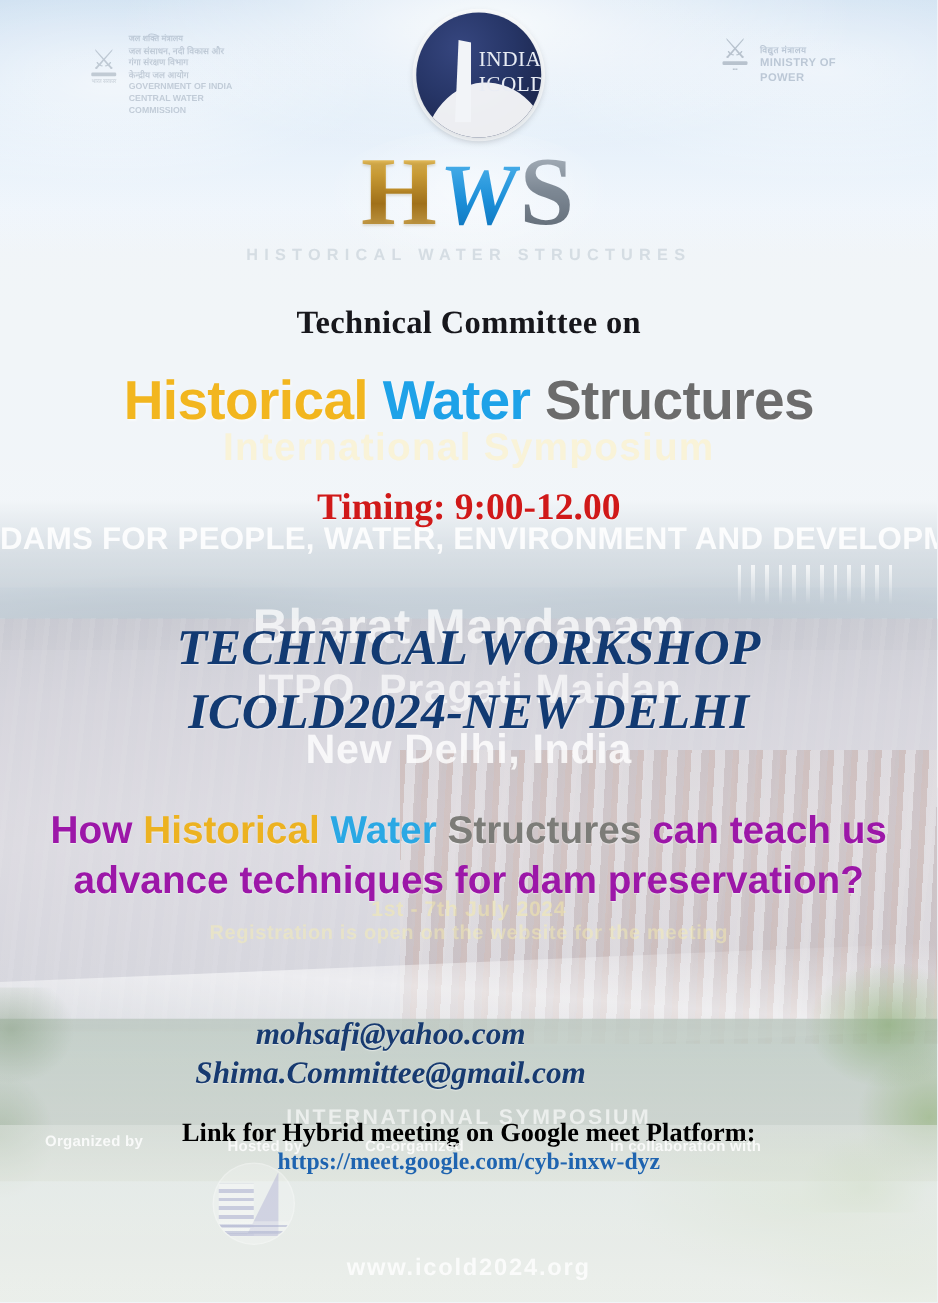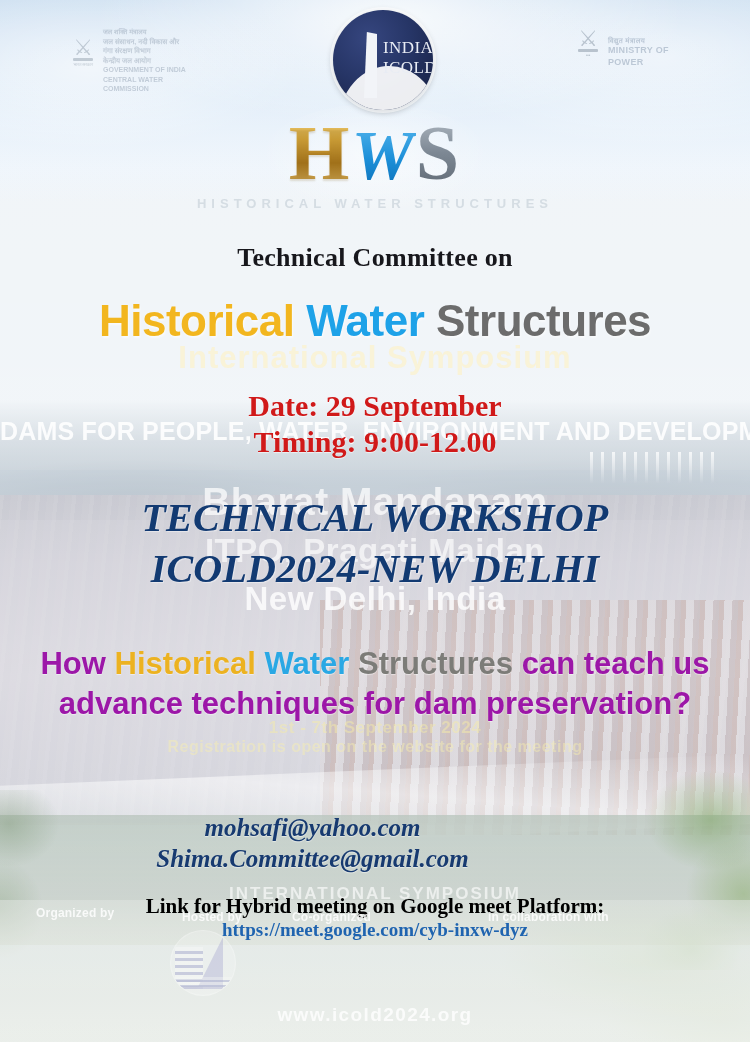--- a/index.html
+++ b/index.html
@@ -363,21 +363,21 @@
   <div class="bg-layer bg-veg-r"></div>
   <div class="bg-layer bg-foot"></div>
   <div class="bg-layer bg-veil"></div>
 
   <div class="ghost" id="ghost-symposium">International Symposium</div>
   <div class="ghost" id="ghost-tagline">DAMS FOR PEOPLE, WATER, ENVIRONMENT AND DEVELOPMENT</div>
   <div class="ghost-chevrons"></div>
   <div class="ghost" id="ghost-venue1">Bharat Mandapam</div>
   <div class="ghost" id="ghost-venue2">ITPO, Pragati Maidan</div>
   <div class="ghost" id="ghost-venue3">New Delhi, India</div>
-  <div class="ghost" id="ghost-dates">1st - 7th September 2024</div>
+  <div class="ghost" id="ghost-dates">1st - 7th July 2024</div>
   <div class="ghost" id="ghost-reg">Registration is open on the website for the meeting</div>
   <div class="ghost" id="ghost-banner">INTERNATIONAL SYMPOSIUM</div>
   <div class="ghost" id="ghost-website">www.icold2024.org</div>
 
   <div class="fg">
 
     <div class="emblem-left">
       <div class="emblem-row">
         <div class="ashoka">
           <div class="cap">⚔</div>
@@ -422,21 +422,20 @@
     <div class="hws"><span class="h">H</span><span class="w">W</span><span class="s">S</span></div>
     <div class="hws-sub">HISTORICAL WATER STRUCTURES</div>
 
     <div class="tc-on">Technical Committee on</div>
 
     <div class="main-title"><span class="c1">Historical</span>
       <span class="c2">Water</span>
       <span class="c3">Structures</span></div>
 
     <div class="datetime">
-      <div>Date: 29 September</div>
       <div>Timing: 9:00-12.00</div>
     </div>
 
     <div class="workshop">
       <div>TECHNICAL WORKSHOP</div>
       <div>ICOLD2024-NEW DELHI</div>
     </div>
 
     <div class="question"><span>How</span>
       <span class="q1">Historical</span>

